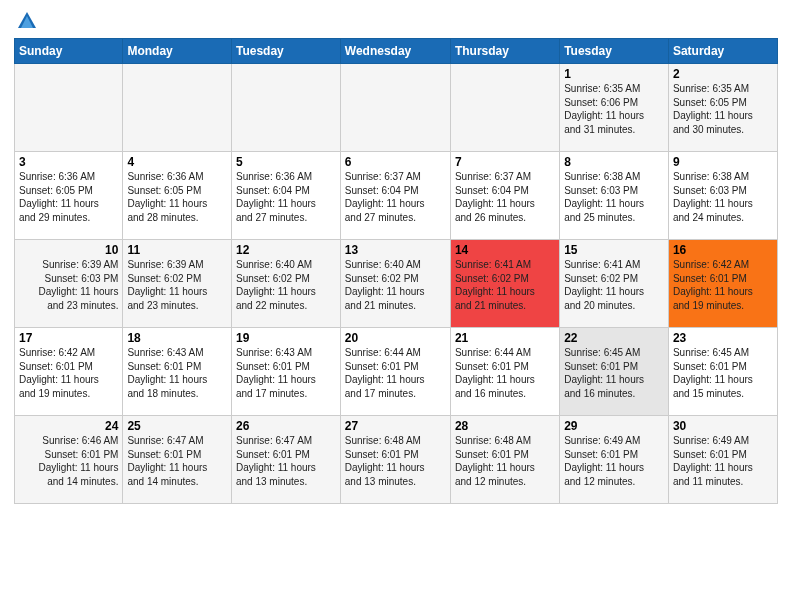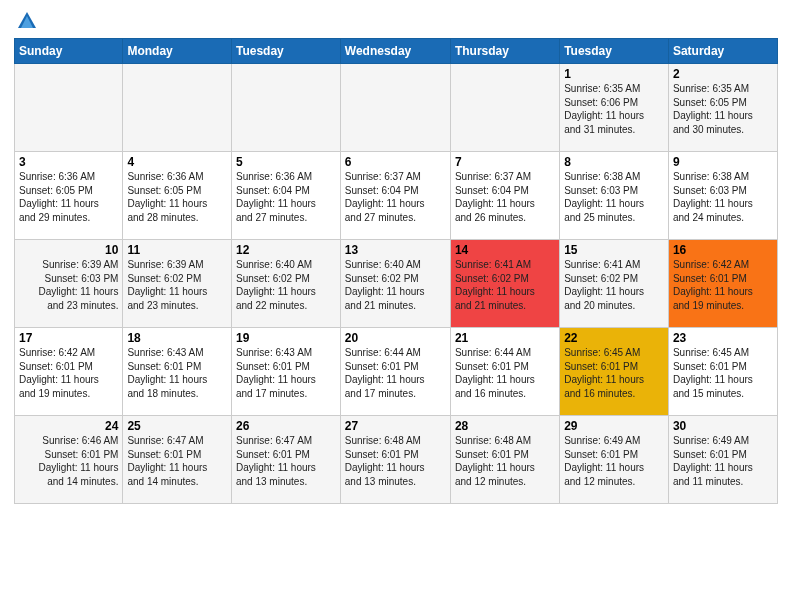--- a/index.html
+++ b/index.html
@@ -267,21 +267,21 @@
 Daylight: 11 hours
 and 17 minutes.</div>
           </td>
           <td style="background: rgb(255, 255, 255);">
             <span class="day-number">21</span>
             <div class="day-info" style="white-space: pre-line;">Sunrise: 6:44 AM
 Sunset: 6:01 PM
 Daylight: 11 hours
 and 16 minutes.</div>
           </td>
-          <td style="background: #eab308;">
+          <td style="background: #e5e5e5;">
             <span class="day-number">22</span>
             <div class="day-info" style="white-space: pre-line;">Sunrise: 6:45 AM
 Sunset: 6:01 PM
 Daylight: 11 hours
 and 16 minutes.</div>
           </td>
           <td style="background: rgb(255, 255, 255);">
             <span class="day-number">23</span>
             <div class="day-info" style="white-space: pre-line;">Sunrise: 6:45 AM
 Sunset: 6:01 PM

